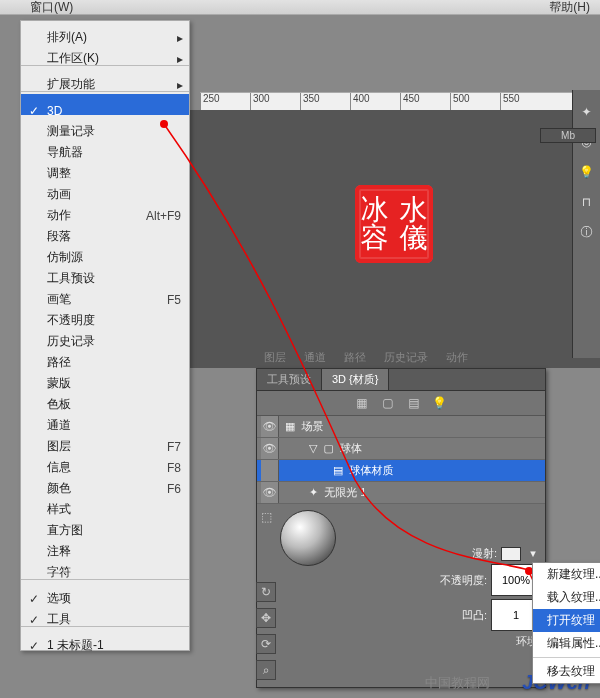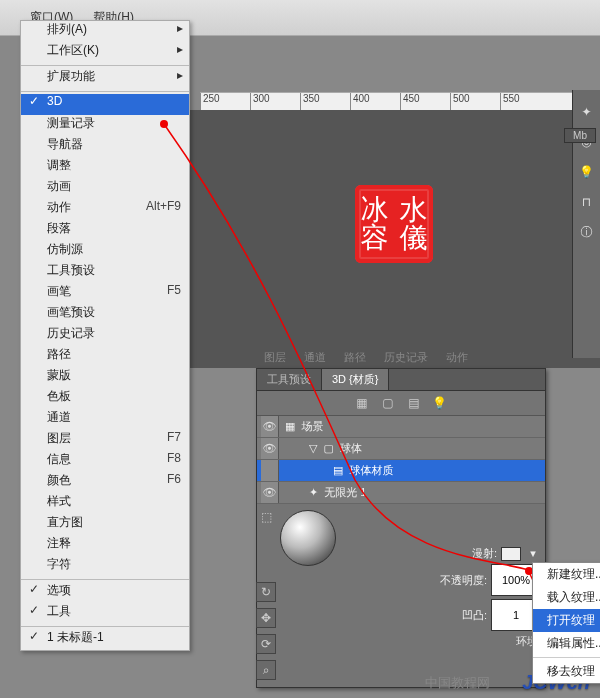--- a/index.html
+++ b/index.html
@@ -7,43 +7,44 @@
     width: 600px; height: 698px;
     background: #888;
     font-family: "Microsoft YaHei", "SimSun", sans-serif;
     font-size: 12px;
     overflow: hidden;
     position: relative;
     filter: blur(0.3px);
   }
   .menubar {
     position: absolute; top: 0; left: 0; right: 0;
-    height: 36px;
+    height: 15px;
     background: linear-gradient(#e2e2e2,#d0d0d0);
     border-bottom: 1px solid #aaa;
     display: flex; align-items: center;
     padding-left: 20px;
+    justify-content: space-between;
   }
   .menubar .menu {
     padding: 2px 10px;
     color: #333;
   }
   .dropdown {
     position: absolute;
     top: 20px; left: 20px;
     width: 170px;
     background: #ececec;
     border: 1px solid #aaa;
     box-shadow: 2px 2px 4px rgba(0,0,0,.3);
     z-index: 20;
   }
   .dropdown .item {
-    display: flex; 
+    display: flex; align-items: center;
     height: 21px;
-    padding: 0 8px 0 26px;
+    padding: 12px 8px 0 26px;
     position: relative;
     color: #222;
   }
   .dropdown .item .shortcut {
     margin-left: auto;
     color: #444;
   }
   .dropdown .item .arrow {
     position: absolute; right: 6px;
     color: #333;
@@ -211,21 +212,21 @@
   .watermark {
     position:absolute; bottom:4px; right:10px;
     color:#264fb7; font-weight:bold; font-size:20px; font-style:italic;
     text-shadow:0 1px 2px rgba(0,0,0,.4);
   }
   .watermark-sub {
     position:absolute; bottom:6px; right:110px;
     color:#888; font-size:13px;
   }
   .mb-label{
-    position:absolute; top:128px; right:4px; font-size:10px; color:#ccc; background:#555;padding:1px 8px;border:1px solid #333;
+    position:absolute; top:128px; right:4px; font-size:10px; color:#ccc; background:#555;padding:1px 20px;border:1px solid #333;
   }
 </style>
 </head>
 <body>
 
 <div class="menubar">
   <span class="menu">窗口(W)</span>
   <span class="menu">帮助(H)</span>
 </div>
 
@@ -271,21 +272,21 @@
       <span>仿制源</span>
     </div>
   <div class="item">
       <span>工具预设</span>
     </div>
   <div class="item">
       <span>画笔</span>
       <span class="shortcut">F5</span>
     </div>
   <div class="item">
-      <span>画笔预设</span>
+      <span>不透明度</span>
     </div>
   <div class="item">
       <span>历史记录</span>
     </div>
   <div class="item">
       <span>路径</span>
     </div>
   <div class="item">
       <span>蒙版</span>
     </div>

